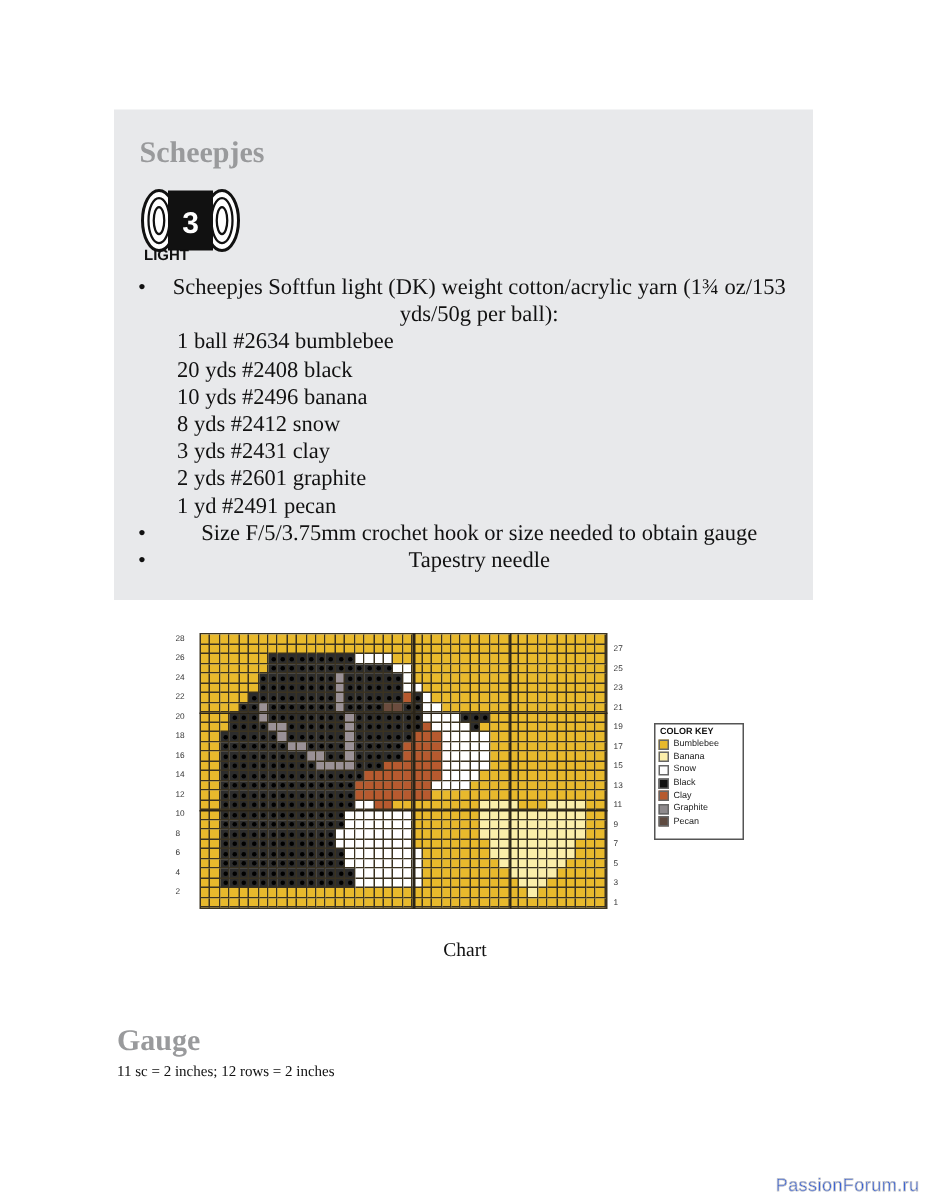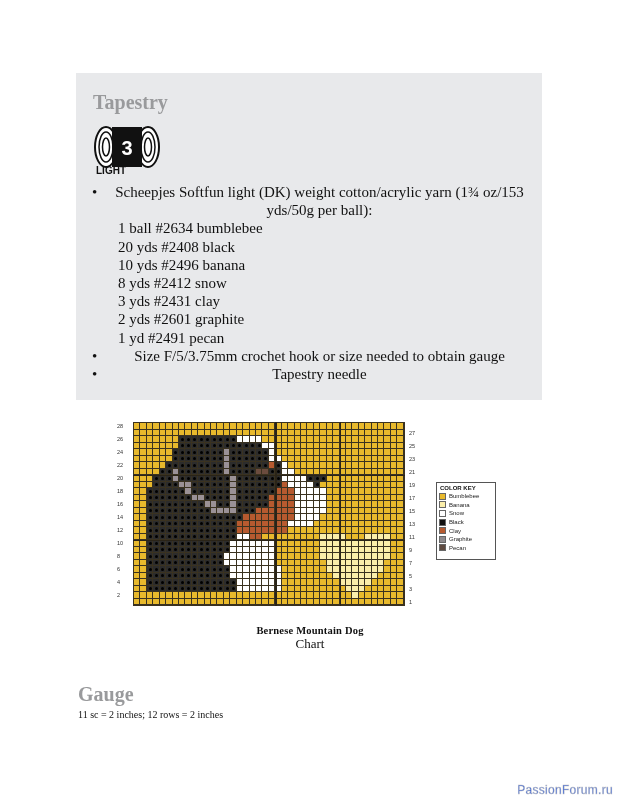--- a/index.html
+++ b/index.html
@@ -34,21 +34,21 @@
   .cap-title { font-weight: bold; font-size: 10.5px; letter-spacing: 0.2px; }
   .cap-sub { font-size: 13px; text-align: center; }
   .gauge-title { position: absolute; left: 78px; top: 683px; font-size: 20px; font-weight: bold; color: #999a9c; }
   .gauge-text { position: absolute; left: 78px; top: 709px; font-size: 10px; }
   .watermark { position: absolute; right: 6px; bottom: 3px; font-family: "Liberation Sans", sans-serif; font-size: 12px; color: #1d4ed8; -webkit-text-stroke: 0.5px #c8c8c8; letter-spacing: 0.3px; }
 </style>
 </head>
 <body>
 
 <div class="materials-box">
-  <div class="mat-title">Tapestry</div>
+  <div class="mat-title">Scheepjes</div>
   <svg class="yarn-icon" viewBox="0 0 66 46">
     <ellipse cx="12" cy="23" rx="11" ry="20" fill="#fff" stroke="#111" stroke-width="2"></ellipse>
     <ellipse cx="12" cy="23" rx="7" ry="15" fill="none" stroke="#111" stroke-width="1.5"></ellipse>
     <ellipse cx="12" cy="23" rx="3.5" ry="9" fill="none" stroke="#111" stroke-width="1.5"></ellipse>
     <ellipse cx="54" cy="23" rx="11" ry="20" fill="#fff" stroke="#111" stroke-width="2"></ellipse>
     <ellipse cx="54" cy="23" rx="7" ry="15" fill="none" stroke="#111" stroke-width="1.5"></ellipse>
     <ellipse cx="54" cy="23" rx="3.5" ry="9" fill="none" stroke="#111" stroke-width="1.5"></ellipse>
     <rect x="18" y="3" width="30" height="40" fill="#111"></rect>
     <text x="33" y="31" text-anchor="middle" font-family="Liberation Sans, sans-serif" font-weight="bold" font-size="20" fill="#fff">3</text>
   </svg>
@@ -1313,20 +1313,19 @@
         <span>Graphite</span>
       </div>
       <div class="ck-item">
         <span class="ck-swatch" style="background: rgb(94, 74, 64);"></span>
         <span>Pecan</span>
       </div>
     </div>
 </div>
 
 <div class="chart-caption">
-  <div class="cap-title">Bernese Mountain Dog</div>
   <div class="cap-sub">Chart</div>
 </div>
 
 <div class="gauge-title">Gauge</div>
 <div class="gauge-text">11 sc = 2 inches; 12 rows = 2 inches</div>
 
 <div class="watermark">PassionForum.ru</div>
 
 </body></html>

